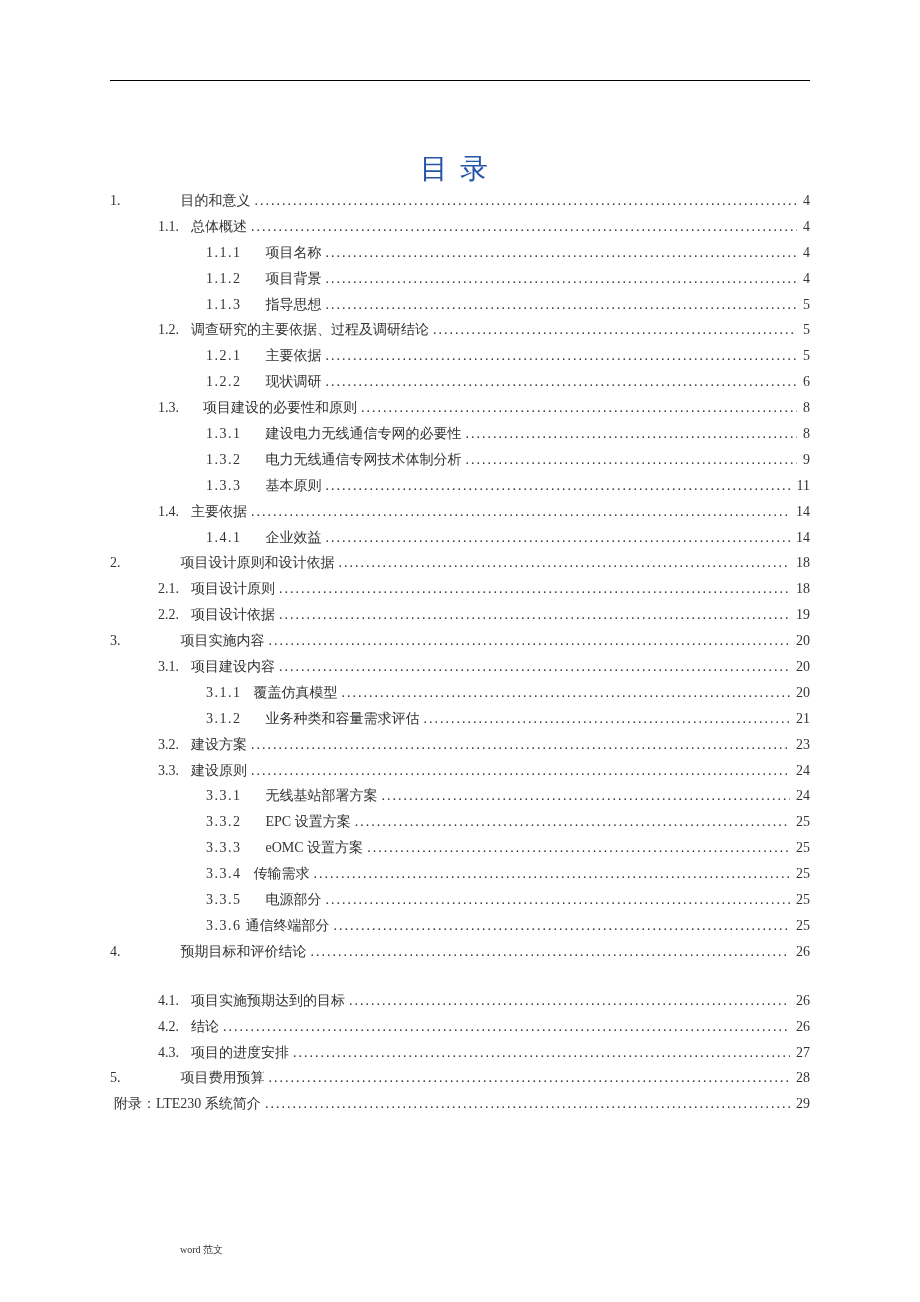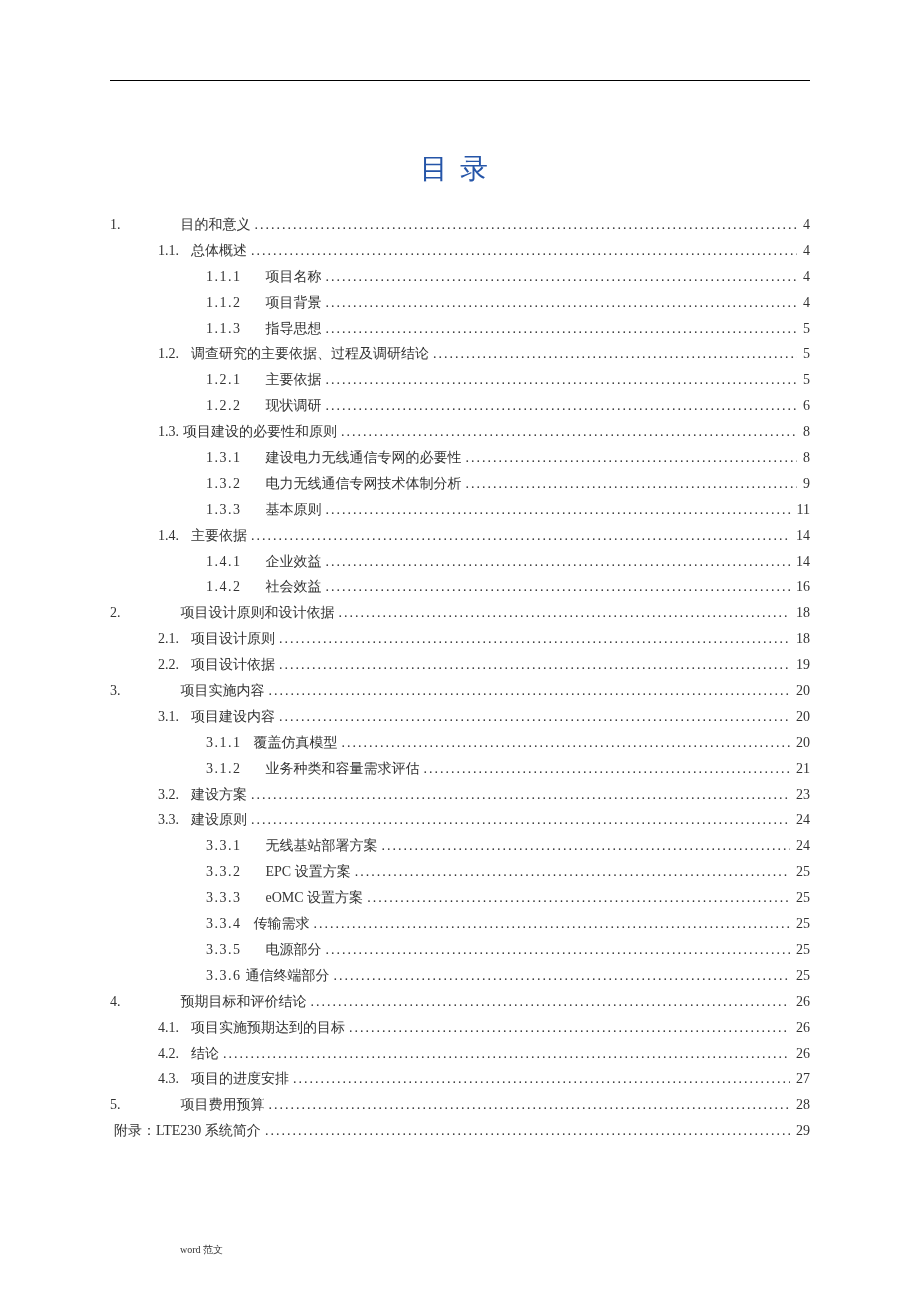--- a/index.html
+++ b/index.html
@@ -24,21 +24,20 @@
     right: 110px;
     border-top: 1.5px solid #000;
   }
   .title {
     text-align: center;
     font-size: 28px;
     letter-spacing: 12px;
     color: #2555A8;
     font-weight: 500;
     margin-top: 90px;
-    margin-bottom: 24px;
     font-family: Liberation Mono, monospace;
   }
   .toc {
     font-size: 14px;
     color: #333;
   }
   .toc-row {
     display: flex;
     align-items: baseline;
     white-space: nowrap;
@@ -124,21 +123,21 @@
         <span class="leader"></span>
         <span class="pg">5</span>
       </div>
       <div class="toc-row ind2">
         <span class="num" style="margin-right: 20px;">1.2.2</span>
         <span class="text">现状调研</span>
         <span class="leader"></span>
         <span class="pg">6</span>
       </div>
       <div class="toc-row ind1">
-        <span class="num" style="margin-right: 0;">1.3.</span>
+        <span class="num" style="margin-right: 20px;">1.3.</span>
         <span class="text">项目建设的必要性和原则</span>
         <span class="leader"></span>
         <span class="pg">8</span>
       </div>
       <div class="toc-row ind2">
         <span class="num" style="margin-right: 20px;">1.3.1</span>
         <span class="text">建设电力无线通信专网的必要性</span>
         <span class="leader"></span>
         <span class="pg">8</span>
       </div>
@@ -159,26 +158,20 @@
         <span class="text">主要依据</span>
         <span class="leader"></span>
         <span class="pg">14</span>
       </div>
       <div class="toc-row ind2">
         <span class="num" style="margin-right: 20px;">1.4.1</span>
         <span class="text">企业效益</span>
         <span class="leader"></span>
         <span class="pg">14</span>
       </div>
-      <div class="toc-row ind2">
-        <span class="num" style="margin-right: 20px;">1.4.2</span>
-        <span class="text">社会效益</span>
-        <span class="leader"></span>
-        <span class="pg">16</span>
-      </div>
       <div class="toc-row ind0">
         <span class="num" style="margin-right: 56px;">2.</span>
         <span class="text">项目设计原则和设计依据</span>
         <span class="leader"></span>
         <span class="pg">18</span>
       </div>
       <div class="toc-row ind1">
         <span class="num" style="margin-right: 8px;">2.1.</span>
         <span class="text">项目设计原则</span>
         <span class="leader"></span>
@@ -262,21 +255,21 @@
         <span class="leader"></span>
         <span class="pg">25</span>
       </div>
       <div class="toc-row ind0">
         <span class="num" style="margin-right: 56px;">4.</span>
         <span class="text">预期目标和评价结论</span>
         <span class="leader"></span>
         <span class="pg">26</span>
       </div>
       <div class="toc-row ind1">
-        <span class="num" style="margin-right: 8px;">4.1.</span>
+        <span class="num" style="margin-right: 8px; margin-top: 23px;">4.1.</span>
         <span class="text">项目实施预期达到的目标</span>
         <span class="leader"></span>
         <span class="pg">26</span>
       </div>
       <div class="toc-row ind1">
         <span class="num" style="margin-right: 8px;">4.2.</span>
         <span class="text">结论</span>
         <span class="leader"></span>
         <span class="pg">26</span>
       </div>

